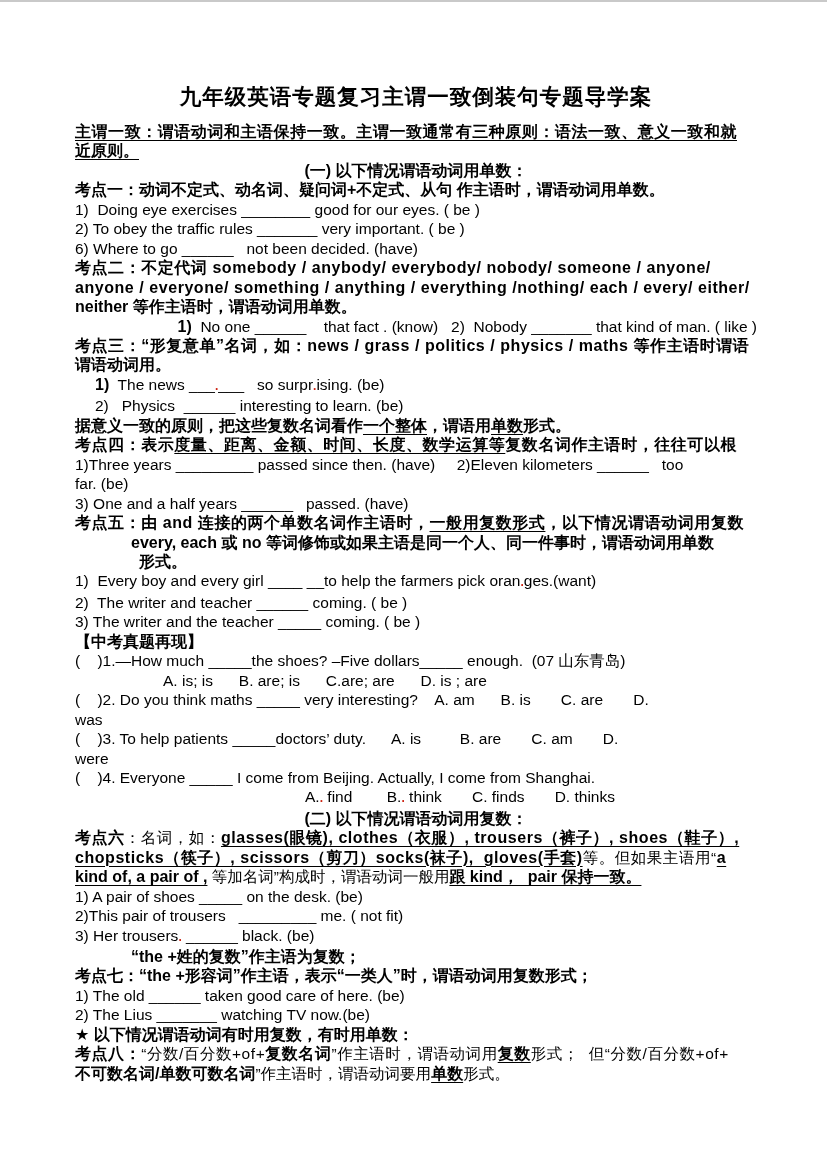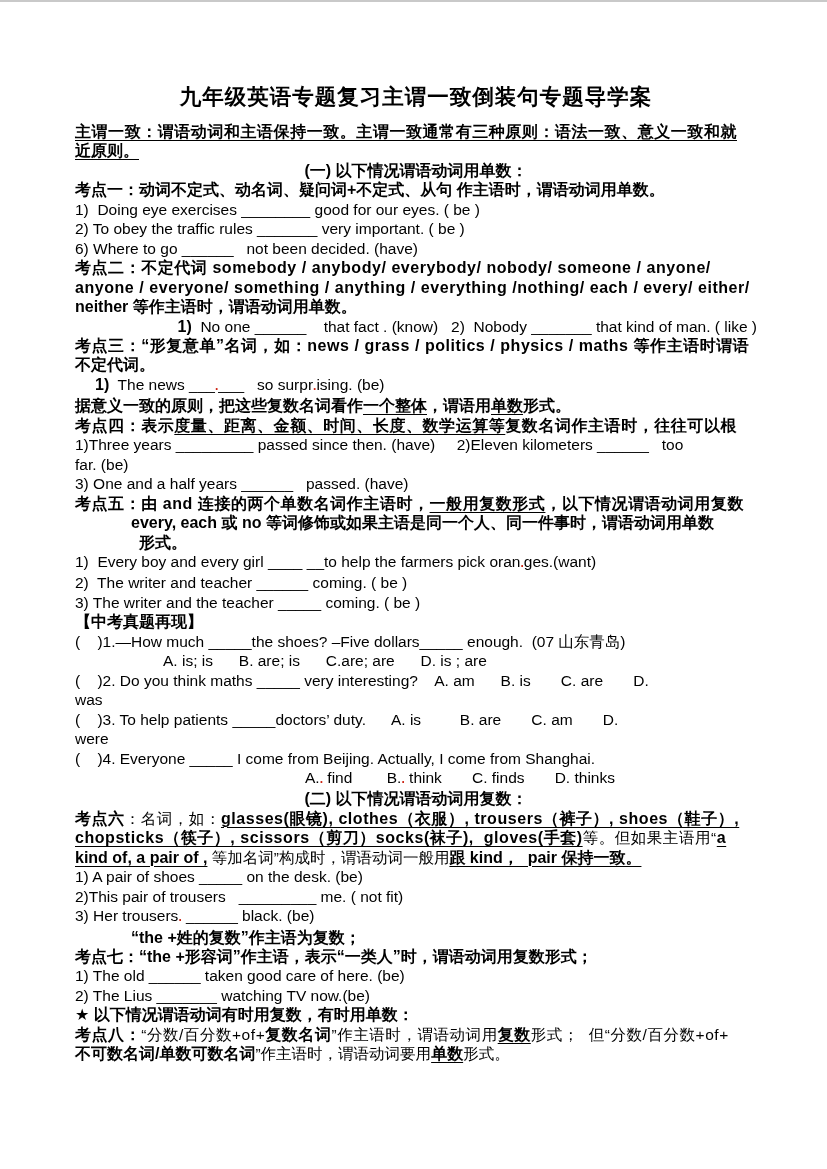--- a/index.html
+++ b/index.html
@@ -50,22 +50,23 @@
       <div class="line center"><span class="b">(一) 以下情况谓语动词用单数：</span></div>
       <div class="line"><span class="b">考点一：动词不定式、动名词、疑问词+不定式、从句 作主语时，谓语动词用单数。</span></div>
       <div class="line"><span>1)  Doing eye exercises ________ good for our eyes. ( be )</span></div>
       <div class="line"><span>2) To obey the traffic rules _______ very important. ( be )</span></div>
       <div class="line"><span>6) Where to go ______   not been decided. (have)</span></div>
       <div class="line j"><span class="b">考点二：不定代词 somebody / anybody/ everybody/ nobody/ someone / anyone/</span></div>
       <div class="line j"><span class="b">anyone / everyone/ something / anything / everything /nothing/ each / every/ either/</span></div>
       <div class="line"><span class="b">neither 等作主语时，谓语动词用单数。</span></div>
       <div class="line" style="padding-left: 20px; text-align: right;"><span class="b">1)</span><span>  No one ______    that fact . (know)   2)  Nobody _______ that kind of man. ( like )</span></div>
       <div class="line j"><span class="b">考点三：“形复意单”名词，如：news / grass / politics / physics / maths 等作主语时谓语</span></div>
-      <div class="line"><span class="b">不定代词。</span></div>
+      <div class="line"><span class="b">谓语动词用。</span></div>
       <div class="line" style="padding-left: 20px;"><span class="b">1)</span><span>  The news ___</span><span class="rd">.</span><span>___   so surpr</span><span class="rd">.</span><span>ising. (be)</span></div>
+      <div class="line" style="padding-left: 20px;"><span>2)   Physics  ______ interesting to learn. (be)</span></div>
       <div class="line"><span class="b">据意义一致的原则，把这些复数名词看作</span><span class="b u">一个整体</span><span class="b">，谓语用</span><span class="b u">单数</span><span class="b">形式。</span></div>
       <div class="line j"><span class="b">考点四：表示</span><span class="b u">度量、距离、金额、时间、长度、数学运算等</span><span class="b">复数名词作主语时，往往可以根</span></div>
       <div class="line"><span>1)Three years _________ passed since then. (have)     2)Eleven kilometers ______   too</span></div>
       <div class="line"><span>far. (be)</span></div>
       <div class="line"><span>3) One and a half years ______   passed. (have)</span></div>
       <div class="line j"><span class="b">考点五：由 and 连接的两个单数名词作主语时，</span><span class="b u">一般用复数形式</span><span class="b">，以下情况谓语动词用复数</span></div>
       <div class="line" style="padding-left: 56px;"><span class="b">every, each 或 no 等词修饰或如果主语是同一个人、同一件事时，谓语动词用单数</span></div>
       <div class="line" style="padding-left: 64px;"><span class="b">形式。</span></div>
       <div class="line"><span>1)  Every boy and every girl ____ __to help the farmers pick oran</span><span class="rd">.</span><span>ges.(want)</span></div>
       <div class="line"><span>2)  The writer and teacher ______ coming. ( be )</span></div>

